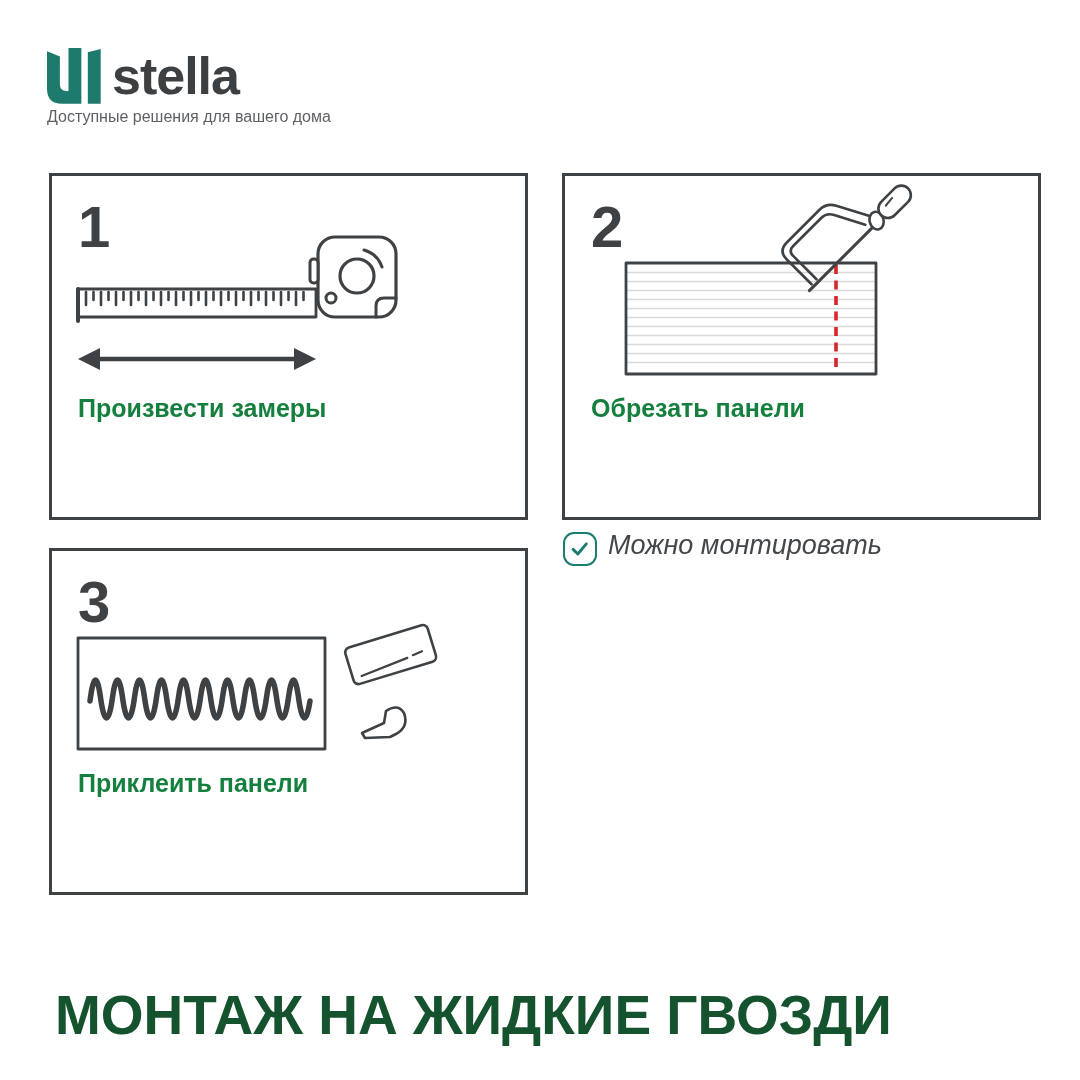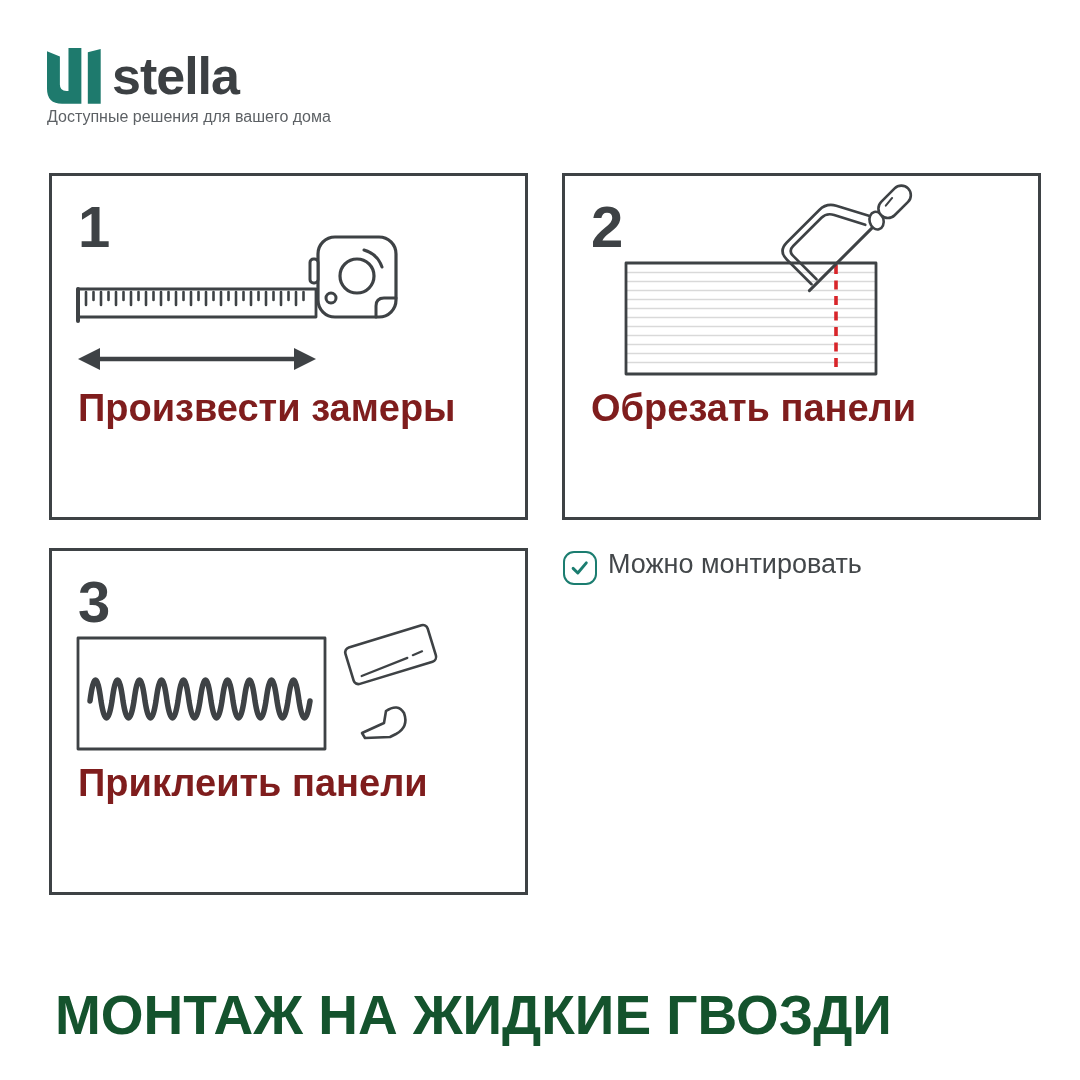--- a/index.html
+++ b/index.html
@@ -12,24 +12,24 @@
   .wordmark{position:absolute;left:112px;top:50px;font-size:52px;font-weight:bold;
     color:#3C4043;letter-spacing:-1px;line-height:52px;}
   .tagline{position:absolute;left:47px;top:107px;font-size:16px;color:#5D6165;line-height:19px;text-align:right;}
   
   .panel{position:absolute;width:479px;height:347px;border:3px solid #3E4245;box-sizing:border-box;background:#fff;}
   #panel1{left:49px;top:173px;}
   #panel2{left:562px;top:173px;}
   #panel3{left:49px;top:548px;}
   .panel svg.illu{position:absolute;left:0;top:0;width:473px;height:341px;}
   .step-num{position:absolute;left:26px;top:22px;font-size:58px;font-weight:bold;color:#3E4245;line-height:58px;}
-  .caption{position:absolute;left:26px;top:215px;font-size:38px;font-weight:bold;color:#7f1d1d;line-height:34px;}
+  .caption{position:absolute;left:26px;top:215px;font-size:25px;font-weight:bold;color:#15803d;line-height:34px;}
   
   .note{position:absolute;left:563px;width:470px;}
-  #note1{top:548px;}
+  #note1{top:529px;font-style:italic;}
   #note2{top:685px;}
   .checkbox{position:absolute;left:0;top:3px;width:34px;height:34px;border:2.5px solid #1B7D70;
     border-radius:11px;box-sizing:border-box;background:#fff;}
   .note-text{margin-left:45px;font-size:27px;color:#43474A;line-height:33px;}
   .note-text .bold{font-weight:bold;}
   
   .footer-title{position:absolute;left:55px;top:985px;font-size:55px;font-weight:bold;
     color:#14532d;letter-spacing:0px;line-height:60px;}
 </style>
 </head>

